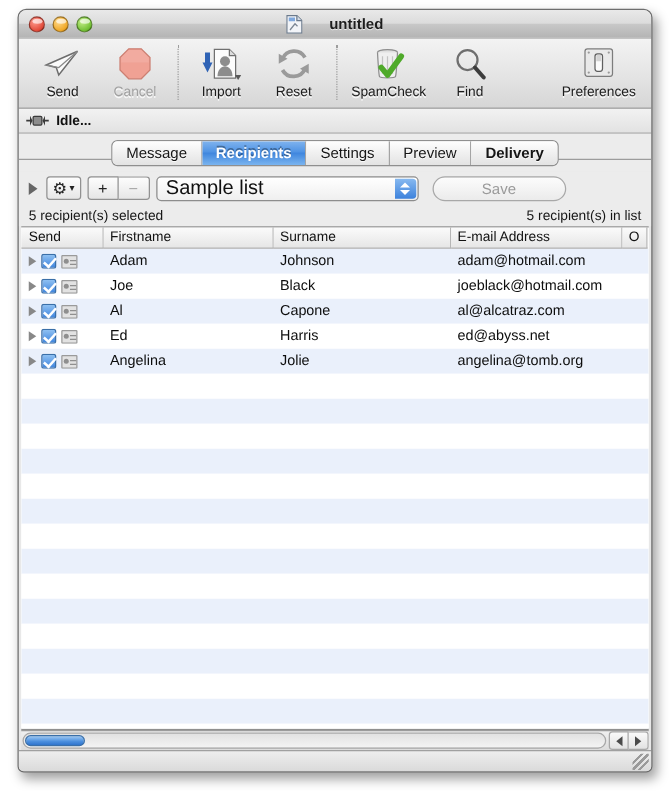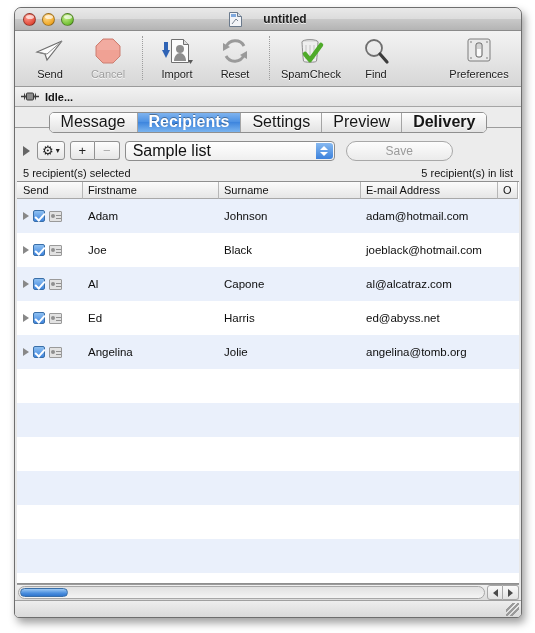--- a/index.html
+++ b/index.html
@@ -119,21 +119,21 @@
     display: flex; position: relative; z-index: 2;
     border: 1px solid #8f8f8f;
     border-radius: 5px;
     overflow: hidden;
     background: #fff;
     height: 21px;
   }
   .tab {
     padding: 0 11px;
     display: flex; align-items: center;
-    font-size: 16px; color: #161616;
+    font-size: 12px; color: #161616;
     background: linear-gradient(to bottom,#fefefe 0%,#f0f0f0 50%,#e3e3e3 100%);
     border-right: 1px solid #a4a4a4;
     text-shadow: 0 1px 0 rgba(255,255,255,0.8);
     cursor: default;
   }
   .tab:last-child { border-right: none; font-weight: bold; }
   .tab.active {
     background: linear-gradient(to bottom,#7fb3ee 0%,#4f93e4 45%,#3f86de 50%,#7ab4ef 100%);
     color: #fff;
     text-shadow: 0 -1px 0 rgba(0,0,0,0.35);
@@ -230,21 +230,21 @@
     background: linear-gradient(to bottom,#fbfbfb,#e6e6e6);
     border-right: 1px solid #b6b6b6;
     border-bottom: 1px solid #a8a8a8;
     font-size: 11px; color: #111;
     display: flex; align-items: center;
     padding-left: 5px;
     overflow: hidden; white-space: nowrap;
     cursor: default;
   }
   .tbody { flex: 1; overflow: hidden; }
-  .row { display: flex; height: 34px; align-items: center; }
+  .row { display: flex; height: 20px; align-items: center; }
   .row.odd { background: #eaf0fb; }
   .row.even { background: #ffffff; }
   .cell {
     font-size: 11.5px; color: #0d0d0d;
     padding-left: 5px;
     overflow: hidden; white-space: nowrap;
     display: flex; align-items: center;
   }
   .c-send { width: 66px; gap: 4px; padding-left: 6px; }
   .c-first { width: 136px; }

